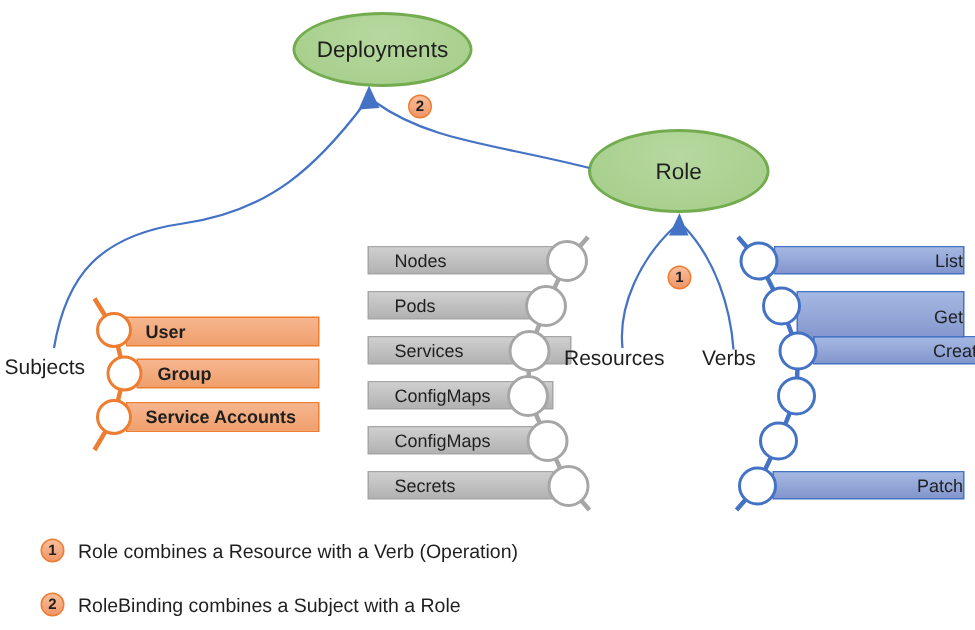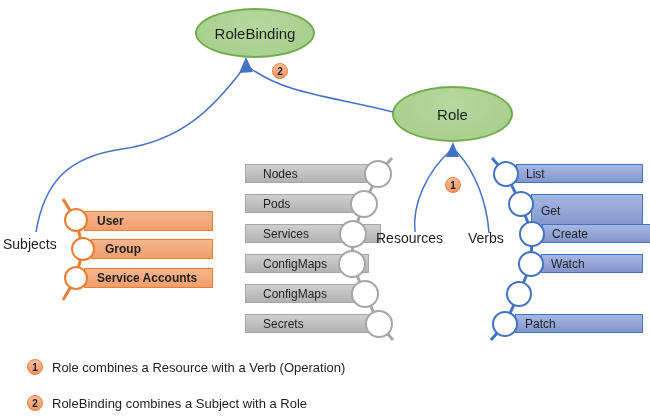--- a/index.html
+++ b/index.html
@@ -18,20 +18,21 @@
     font-weight:bold;
   }
   .bar.gray{
     background:linear-gradient(180deg,var(--gray-fill-light),var(--gray-fill));
     border-color:var(--gray-border);
     text-align:right;
   }
   .bar.blue{
     background:linear-gradient(180deg,var(--blue-fill-light),var(--blue-fill));
     border-color:var(--blue-border);
+    justify-content:flex-end;
   }
   .overlay{position:absolute;left:0;top:0;z-index:2;pointer-events:none;}
   .arrow{fill:none;stroke:var(--arrow);stroke-width:1.5;}
   .ah{fill:var(--arrow);stroke:none;}
   .chain-o{stroke:var(--orange-border);stroke-width:3;}
   .chain-g{stroke:var(--gray-border);stroke-width:3;}
   .chain-b{stroke:var(--blue-border);stroke-width:3;}
   .pin-o{fill:#fff;stroke:var(--orange-border);stroke-width:2;}
   .pin-g{fill:#fff;stroke:var(--gray-border);stroke-width:2;}
   .pin-b{fill:#fff;stroke:var(--blue-border);stroke-width:2;}
@@ -89,23 +90,20 @@
 
   <div class="bar blue" style="left:516px;top:164px;width:127px;height:19px">
     <span class="bar-label" style="padding-left:9px">List</span>
   </div>
   <div class="bar blue" style="left:531px;top:194px;width:112px;height:33px">
     <span class="bar-label" style="padding-left:9px">Get</span>
   </div>
   <div class="bar blue" style="left:542px;top:224px;width:117px;height:19px">
     <span class="bar-label" style="padding-left:9px">Create</span>
   </div>
-  <div class="bar blue" style="left:541px;top:254px;width:102px;height:19px">
-    <span class="bar-label" style="padding-left:9px">Watch</span>
-  </div>
   <div class="bar blue" style="left:515px;top:314px;width:128px;height:19px">
     <span class="bar-label" style="padding-left:9px">Patch</span>
   </div>
 
   <svg class="overlay" width="650" height="420" viewBox="0 0 650 420">
 
     <path class="arrow" d="M 36 232 C 44 184, 66 157, 122 149 C 180 141, 212 110, 243 69"></path>
     <path class="arrow" d="M 393 112 C 330 96, 286 94, 250 68"></path>
     <polygon class="ah" points="246,57 239,73 253,72"></polygon>
     <path class="arrow" d="M 415 232 C 412 204, 427 172, 450 151"></path>
@@ -134,21 +132,21 @@
       <circle class="pin-b" cx="506" cy="174" r="12"></circle>
       <circle class="pin-b" cx="521" cy="204" r="12"></circle>
       <circle class="pin-b" cx="532" cy="234" r="12"></circle>
       <circle class="pin-b" cx="531" cy="264" r="12"></circle>
       <circle class="pin-b" cx="519" cy="294" r="12"></circle>
       <circle class="pin-b" cx="505" cy="324" r="12"></circle>
     </g>
   </svg>
 
   <div class="ellipse" style="left:195px;top:8px;width:120px;height:50px">
-    <span>RoleBinding</span>
+    <span>Deployments</span>
   </div>
   <div class="ellipse" style="left:392px;top:86px;width:121px;height:56px">
     <span>Role</span>
   </div>
 
   <div class="badge" style="left:272px;top:63px">2</div>
   <div class="badge" style="left:445px;top:177px">1</div>
 
   <div class="big-label" style="left:3px;top:236px">Subjects</div>
   <div class="big-label" style="left:376px;top:230px">Resources</div>

